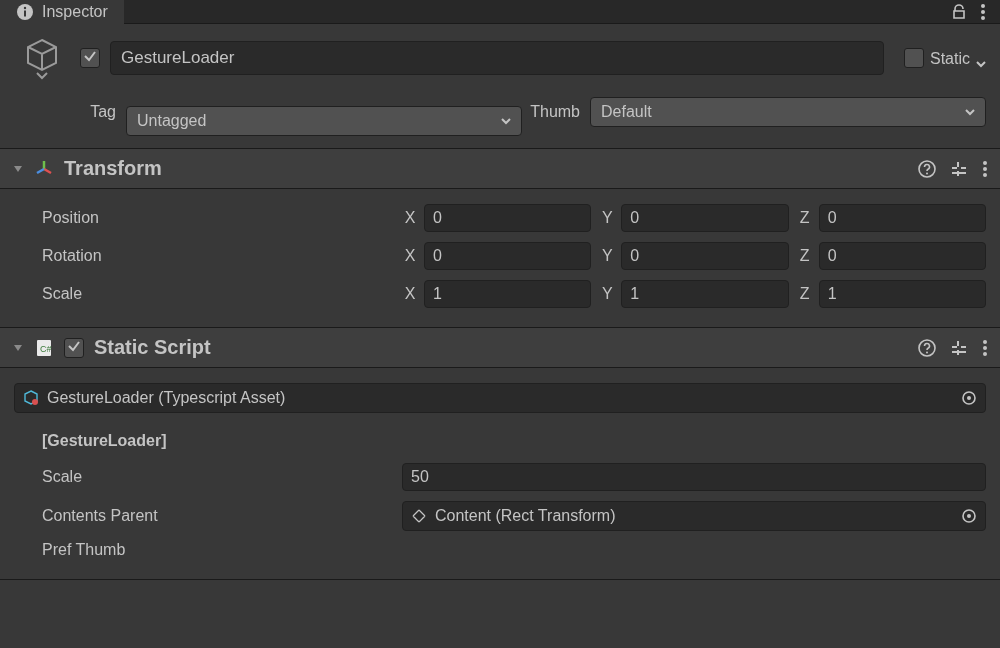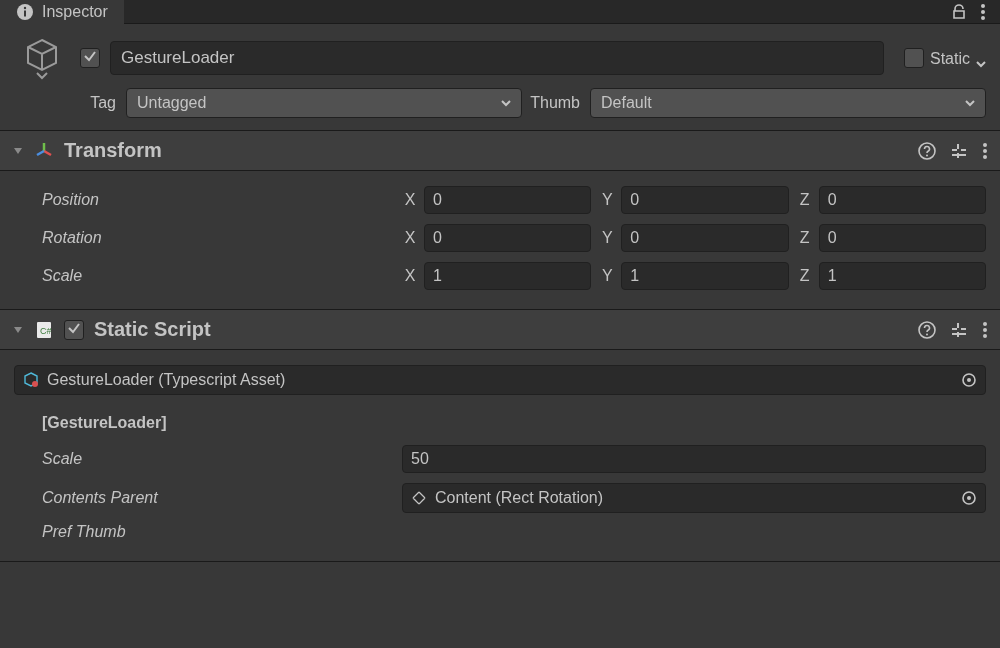--- a/index.html
+++ b/index.html
@@ -19,21 +19,21 @@
 .sub-row { display: flex; align-items: center; padding: 4px 14px 12px 14px; gap: 4px; }
 .sub-label { width: 56px; text-align: right; padding-right: 6px; }
 .dd { background: #515151; border: 1px solid #202020; border-radius: 4px; padding: 5px 10px; color: #c4c4c4; display: flex; align-items: center; justify-content: space-between; }
 
 .section-header { display: flex; align-items: center; background: #3e3e3e; border-top: 1px solid #1a1a1a; border-bottom: 1px solid #1a1a1a; padding: 8px 12px; gap: 10px; }
 .section-title { font-weight: 600; font-size: 20px; }
 .section-right { margin-left: auto; display: flex; gap: 14px; align-items: center; }
 
 .section-body { padding: 10px 14px 14px 14px; }
 .prop-row { display: flex; align-items: center; padding: 5px 0; gap: 8px; }
-.prop-label { width: 380px; padding-left: 28px; font-style: italic; }
+.prop-label { width: 380px; padding-left: 28px; }
 .xyz-group { display: flex; gap: 8px; flex: 1; }
 .xyz-item { display: flex; align-items: center; gap: 6px; flex: 1; }
 .xyz-label { width: 16px; text-align: center; }
 .num-input { flex: 1; background: #2a2a2a; border: 1px solid #202020; border-radius: 4px; padding: 4px 8px; color: #c4c4c4; font-size: 16px; width: 100%; }
 
 .obj-field { flex: 1; background: #2a2a2a; border: 1px solid #202020; border-radius: 4px; padding: 5px 8px; display: flex; align-items: center; gap: 8px; }
 .target-icon { margin-left: auto; }
 
 .checkbox { width: 20px; height: 20px; background: #515151; border: 1px solid #202020; border-radius: 3px; display: flex; align-items: center; justify-content: center; }
 .check { color: #c4c4c4; }
@@ -104,21 +104,21 @@
       <svg width="10" height="7" viewBox="0 0 10 7">
           <path d="M1 1 L5 5 L9 1" fill="none" stroke="#c4c4c4" stroke-width="2"></path>
         </svg>
     </span>
   </div>
 </div>
 
 <div class="sub-row">
   <div style="width:48px;"></div>
   <span class="sub-label">Tag</span>
-  <div class="dd" style="flex:1;">
+  <div class="dd" style="flex:1;margin-top:18px;">
     <span>Untagged</span>
     <span class="icon">
         <svg width="10" height="7" viewBox="0 0 10 7">
           <path d="M1 1 L5 5 L9 1" fill="none" stroke="#c4c4c4" stroke-width="2"></path>
         </svg>
       </span>
   </div>
   <span style="width:60px; text-align:right; padding-right:6px;">Thumb</span>
   <div class="dd" style="flex:1;">
     <span>Default</span>
@@ -299,21 +299,21 @@
   </div>
 
   <div class="prop-row">
     <span class="prop-label">Contents Parent</span>
     <div class="obj-field">
       <span class="icon mini">
           <svg width="16" height="16" viewBox="0 0 16 16">
             <path d="M2 8 L6 4 M2 8 L6 12 M14 8 L10 4 M14 8 L10 12 M8 2 L4 6 M8 2 L12 6 M8 14 L4 10 M8 14 L12 10" stroke="#c4c4c4" stroke-width="1.2" fill="none"></path>
           </svg>
         </span>
-      <span>Content (Rect Rotation)</span>
+      <span>Content (Rect Transform)</span>
       <span class="icon target-icon">
           <svg width="16" height="16" viewBox="0 0 16 16">
             <circle cx="8" cy="8" r="6" fill="none" stroke="#c4c4c4" stroke-width="1.6"></circle>
             <circle cx="8" cy="8" r="2" fill="#c4c4c4"></circle>
           </svg>
         </span>
     </div>
   </div>
 
   <div class="prop-row">

